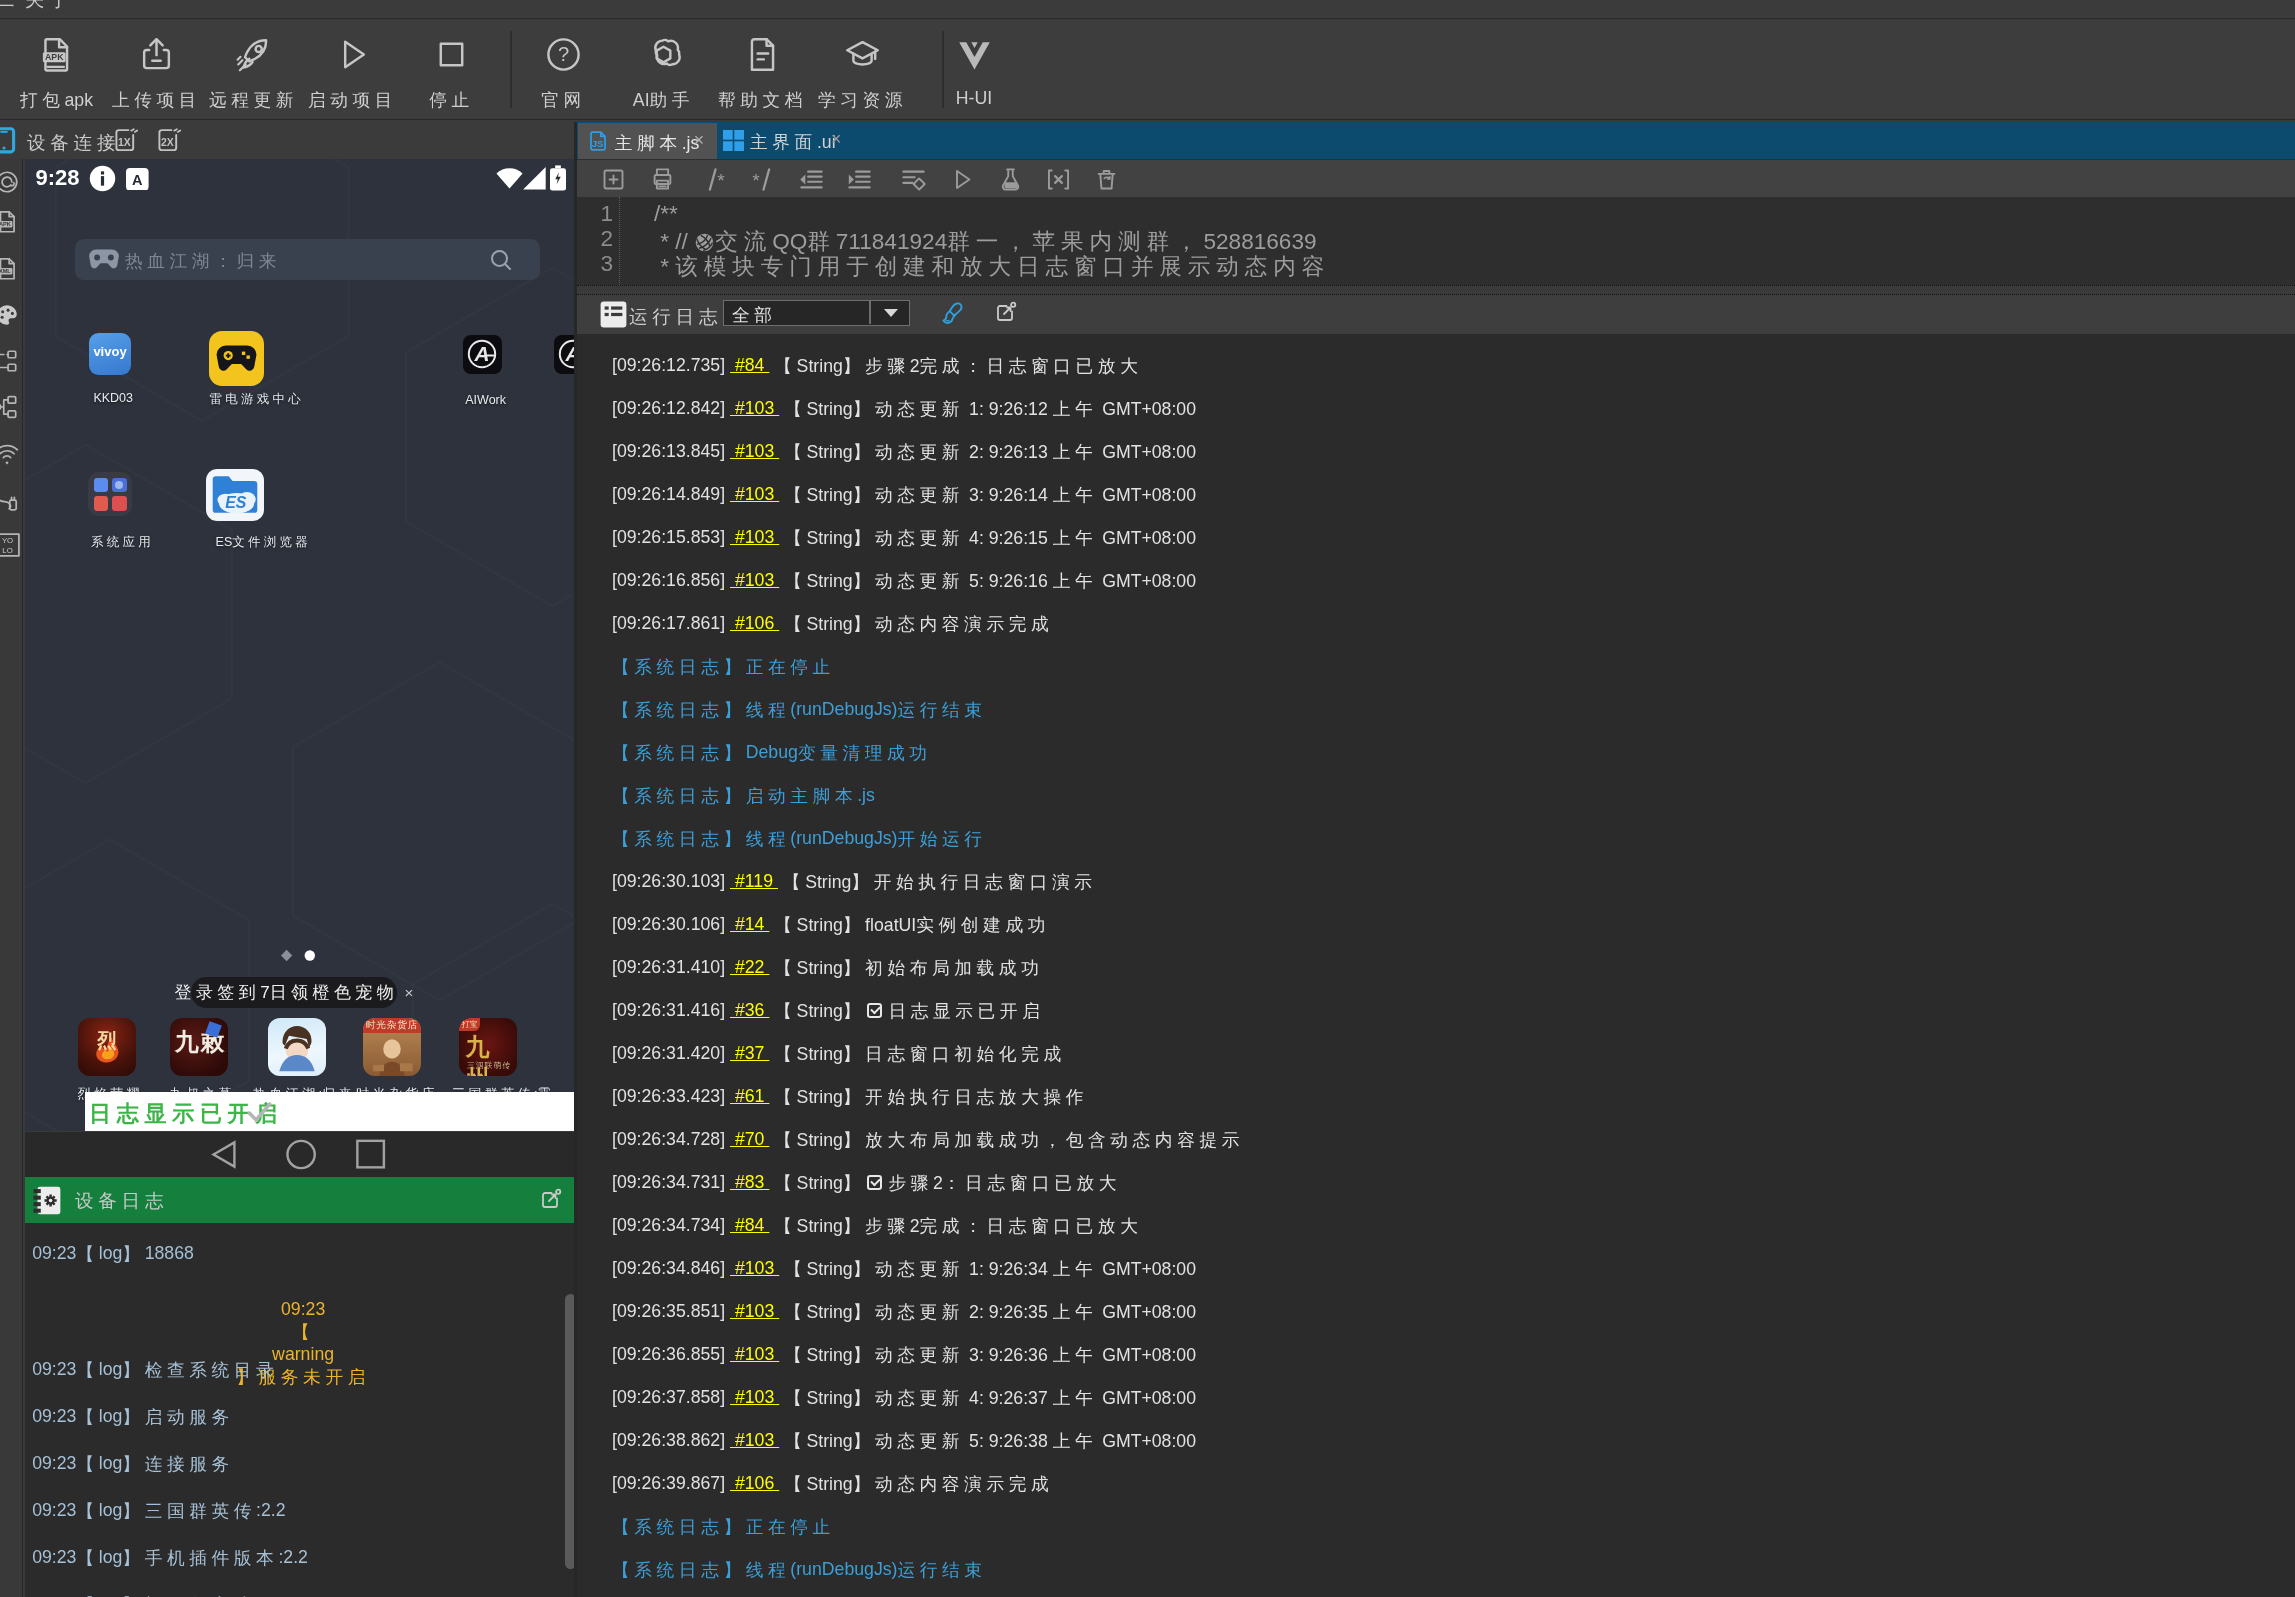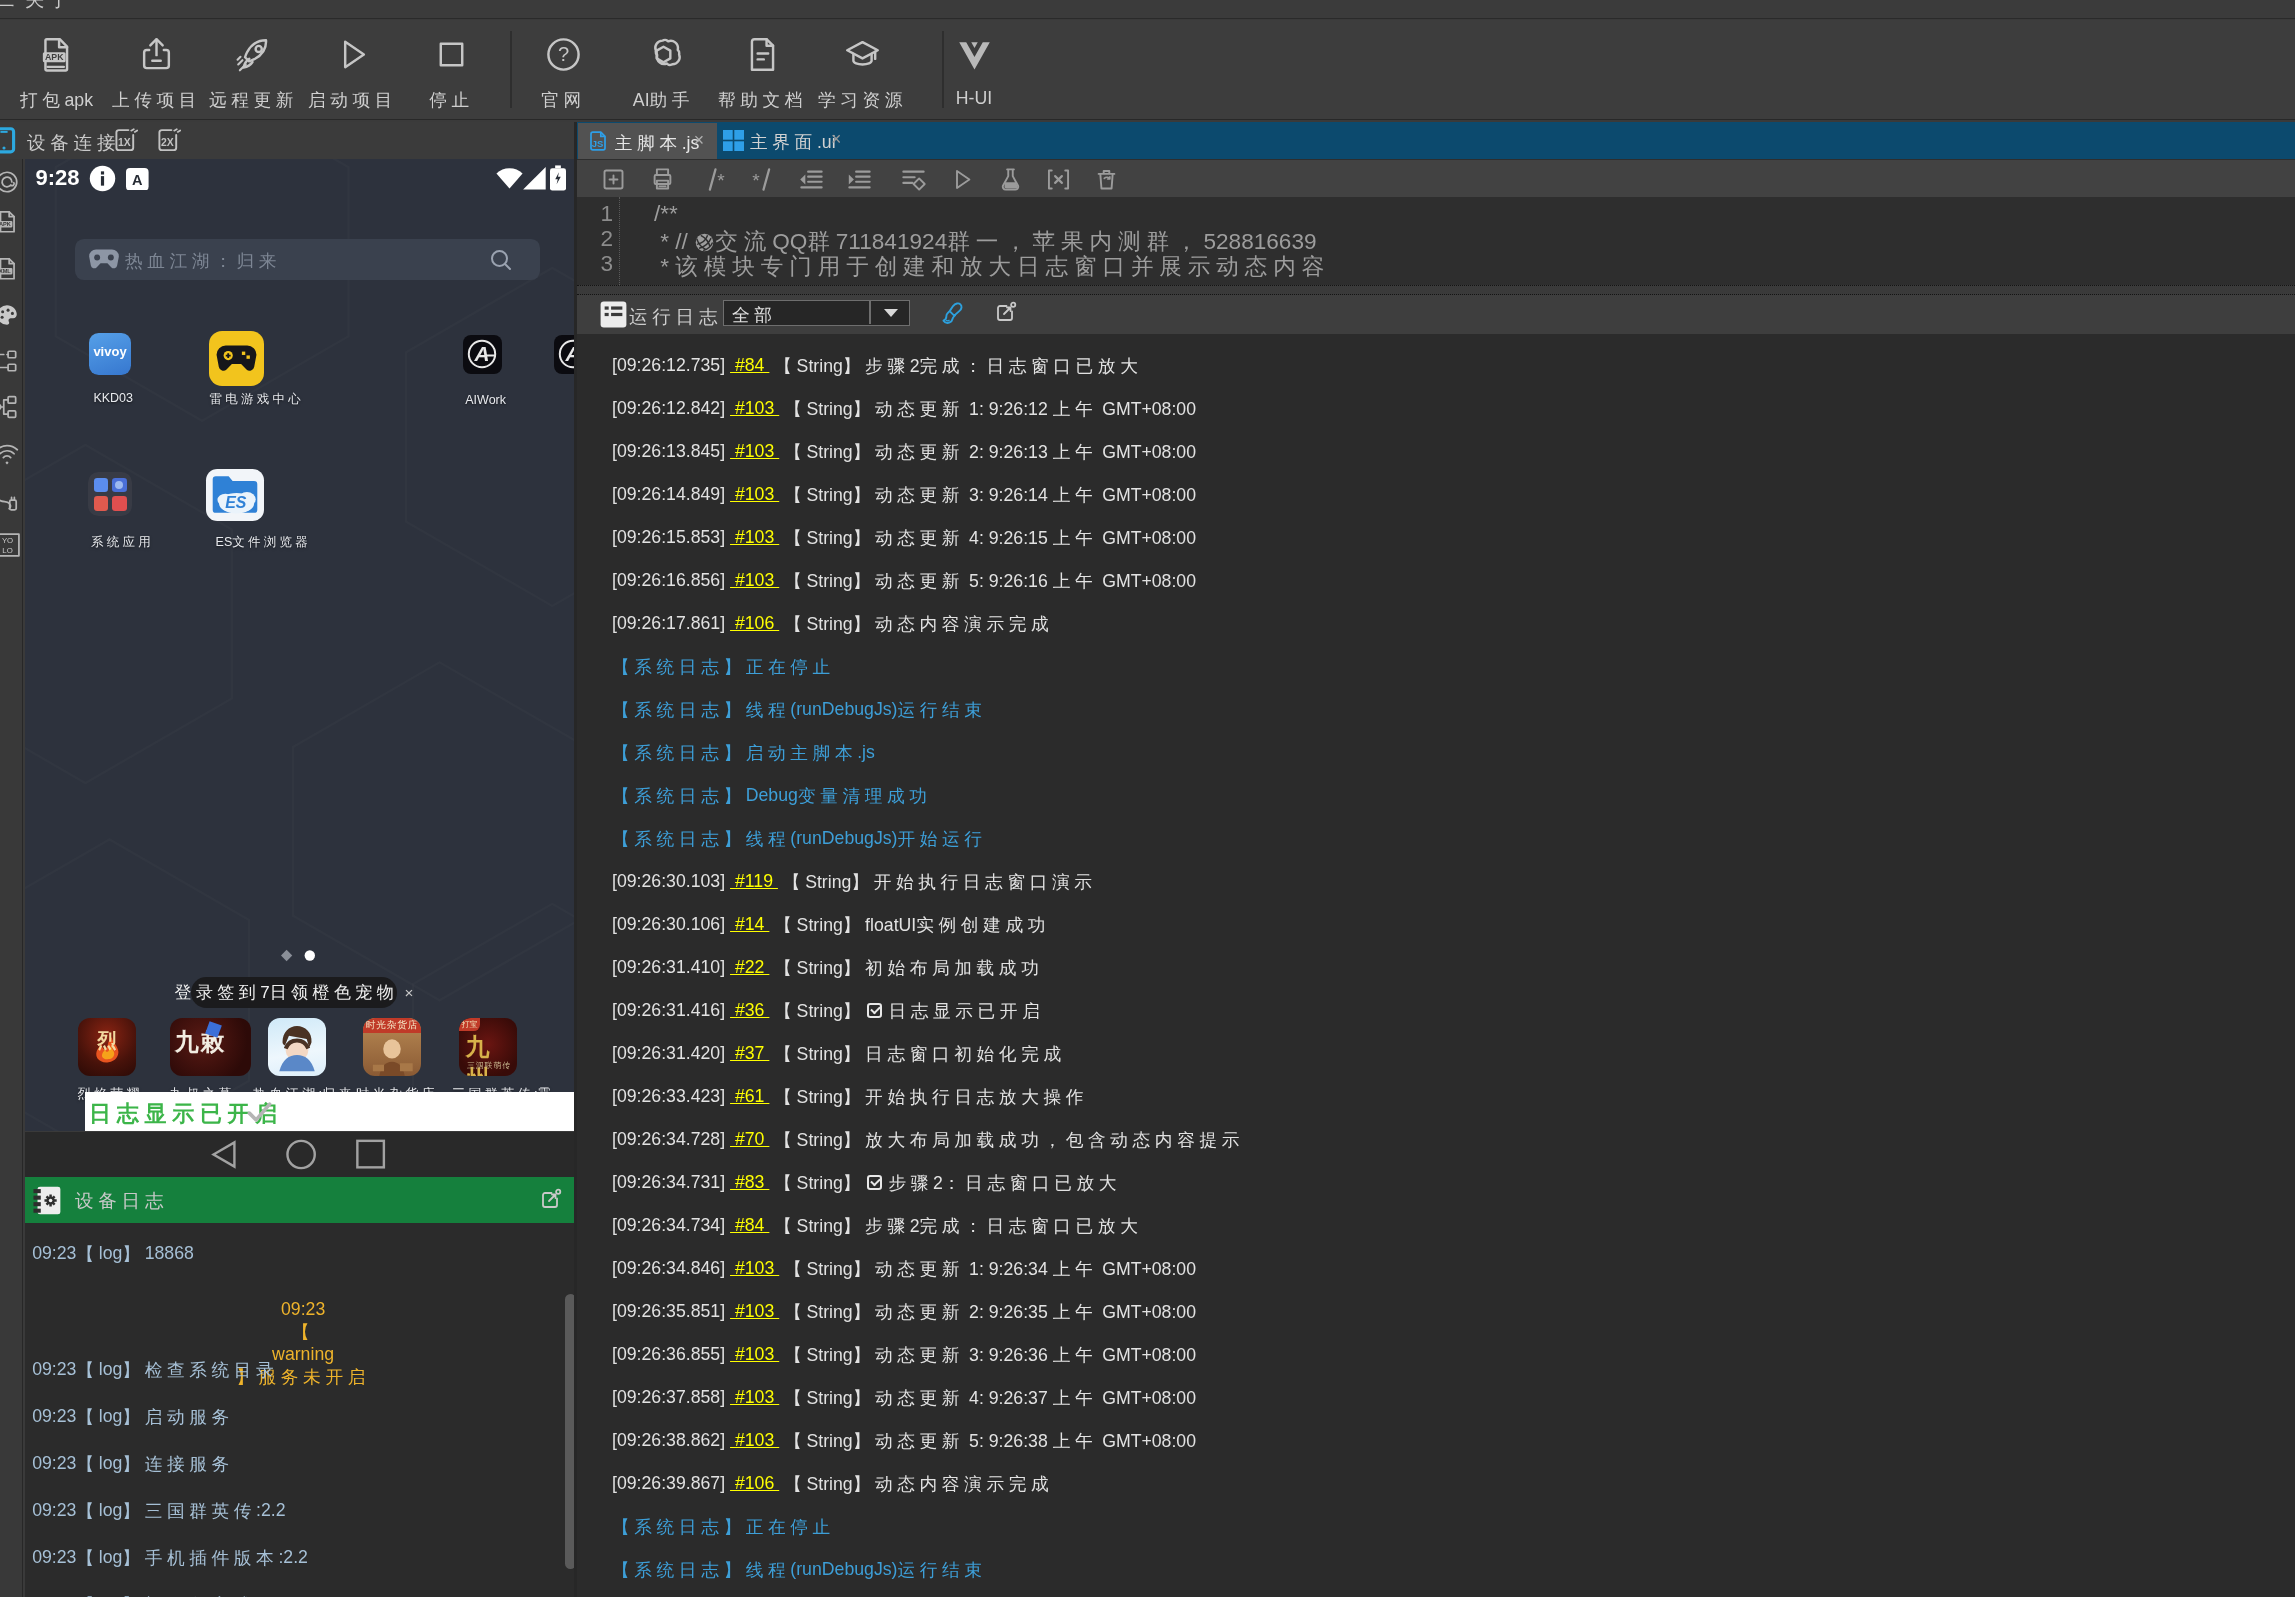--- a/index.html
+++ b/index.html
@@ -253,21 +253,21 @@
       <circle cx="36" cy="8" r="6.5" fill="#fff"></circle>
     </svg>
 <div style="position:absolute;left:166px;top:818px;width:206px;height:31px;border-radius:15.3px;background:#1b1b1d;color:#f0f0f0;font-size:17px;display:flex;align-items:center;justify-content:center;white-space:nowrap"><i>登录签到</i>7<i>日领橙色宠物</i><span style="color:#c9c9c9;margin-left:6.4px;font-size:15.3px">×</span></div>
 <div class="appico" style="left:53px;top:859px;width:58px;height:58px;border-radius:12px;background:radial-gradient(circle at 50% 30%,#8a2413,#47120a 60%,#2a0a06)">
       <svg width="58" height="58" viewBox="0 0 72 72" style="position:absolute;left:0;top:0">
         <path d="M24 50c-4-8 2-14 6-18-1 7 3 8 6 4 2-4 1-8 6-12 1 7 7 10 8 17 1 6-4 13-12 14-6 1-11-1-14-5z" fill="#e8541f"></path>
         <path d="M30 48c-1-4 2-7 4-9 0 3 2 4 4 2 1-2 1-4 3-6 1 4 4 6 4 9 0 4-3 7-7 7-4 1-7-1-8-3z" fill="#f6a21a"></path>
         <text x="36" y="36" font-size="24" font-weight="bold" text-anchor="middle" fill="#f3d9a0" font-family="Liberation Sans">烈</text>
       </svg>
     </div>
-<div class="appico" style="left:145px;top:859px;width:81px;height:58px;border-radius:12px;background:radial-gradient(circle at 40% 40%,#5a1a14,#2d0a08 75%)">
+<div class="appico" style="left:145px;top:859px;width:58px;height:58px;border-radius:12px;background:radial-gradient(circle at 40% 40%,#5a1a14,#2d0a08 75%)">
       <div style="position:absolute;left:4.8px;top:8px;color:#f2ede2;font-size:24px;font-weight:bold"><i style="letter-spacing:1.6px">九敕</i></div>
       <div style="position:absolute;left:37px;top:4.8px;width:13px;height:13px;background:#3b6fd8;transform:rotate(20deg)"></div>
     </div>
 <div class="appico" style="left:243px;top:859px;width:58px;height:58px;border-radius:12px;background:linear-gradient(170deg,#cfe9f8,#eef7fd 60%,#dceefa)">
       <svg width="58" height="58" viewBox="0 0 72 72" style="position:absolute;left:0;top:0">
         <path d="M18 30c0-12 8-20 18-20s19 8 18 20c-1 4-3 6-3 6l-3-10-22-4-5 12s-3-1-3-4z" fill="#4a3223"></path>
         <ellipse cx="36" cy="40" rx="14" ry="13" fill="#f3d8c4"></ellipse>
         <path d="M22 38c3-8 9-10 14-10 8 0 12 5 14 10" fill="none" stroke="#4a3223" stroke-width="5"></path>
         <path d="M14 66c4-14 12-20 22-20s18 6 22 20z" fill="#5a88c8"></path>
       </svg>
@@ -449,22 +449,22 @@
     <div style="padding-top:10px">
 <div class="rline"><span>[09:26:12.735]&nbsp;</span><span class="lnk"> #84 </span><span> <i>【</i>String<i>】</i></span><span><i>步骤</i>2<i>完成：日志窗口已放大</i></span></div>
 <div class="rline"><span>[09:26:12.842]&nbsp;</span><span class="lnk"> #103 </span><span> <i>【</i>String<i>】</i></span><span><i>动态更新</i> 1: 9:26:12 <i>上午</i> GMT+08:00</span></div>
 <div class="rline"><span>[09:26:13.845]&nbsp;</span><span class="lnk"> #103 </span><span> <i>【</i>String<i>】</i></span><span><i>动态更新</i> 2: 9:26:13 <i>上午</i> GMT+08:00</span></div>
 <div class="rline"><span>[09:26:14.849]&nbsp;</span><span class="lnk"> #103 </span><span> <i>【</i>String<i>】</i></span><span><i>动态更新</i> 3: 9:26:14 <i>上午</i> GMT+08:00</span></div>
 <div class="rline"><span>[09:26:15.853]&nbsp;</span><span class="lnk"> #103 </span><span> <i>【</i>String<i>】</i></span><span><i>动态更新</i> 4: 9:26:15 <i>上午</i> GMT+08:00</span></div>
 <div class="rline"><span>[09:26:16.856]&nbsp;</span><span class="lnk"> #103 </span><span> <i>【</i>String<i>】</i></span><span><i>动态更新</i> 5: 9:26:16 <i>上午</i> GMT+08:00</span></div>
 <div class="rline"><span>[09:26:17.861]&nbsp;</span><span class="lnk"> #106 </span><span> <i>【</i>String<i>】</i></span><span><i>动态内容演示完成</i></span></div>
 <div class="rline sys"><i>【系统日志】正在停止</i></div>
 <div class="rline sys"><i>【系统日志】线程</i>(runDebugJs)<i>运行结束</i></div>
+<div class="rline sys"><i>【系统日志】</i>Debug<i>变量清理成功</i></div>
 <div class="rline sys"><i>【系统日志】启动主脚本</i>.js</div>
-<div class="rline sys"><i>【系统日志】</i>Debug<i>变量清理成功</i></div>
 <div class="rline sys"><i>【系统日志】线程</i>(runDebugJs)<i>开始运行</i></div>
 <div class="rline"><span>[09:26:30.103]&nbsp;</span><span class="lnk"> #119 </span><span> <i>【</i>String<i>】</i></span><span><i>开始执行日志窗口演示</i></span></div>
 <div class="rline"><span>[09:26:30.106]&nbsp;</span><span class="lnk"> #14 </span><span> <i>【</i>String<i>】</i></span><span>floatUI<i>实例创建成功</i></span></div>
 <div class="rline"><span>[09:26:31.410]&nbsp;</span><span class="lnk"> #22 </span><span> <i>【</i>String<i>】</i></span><span><i>初始布局加载成功</i></span></div>
 <div class="rline"><span>[09:26:31.416]&nbsp;</span><span class="lnk"> #36 </span><span> <i>【</i>String<i>】</i></span><span class="cb"></span><span><i>日志显示已开启</i></span></div>
 <div class="rline"><span>[09:26:31.420]&nbsp;</span><span class="lnk"> #37 </span><span> <i>【</i>String<i>】</i></span><span><i>日志窗口初始化完成</i></span></div>
 <div class="rline"><span>[09:26:33.423]&nbsp;</span><span class="lnk"> #61 </span><span> <i>【</i>String<i>】</i></span><span><i>开始执行日志放大操作</i></span></div>
 <div class="rline"><span>[09:26:34.728]&nbsp;</span><span class="lnk"> #70 </span><span> <i>【</i>String<i>】</i></span><span><i>放大布局加载成功，包含动态内容提示</i></span></div>
 <div class="rline"><span>[09:26:34.731]&nbsp;</span><span class="lnk"> #83 </span><span> <i>【</i>String<i>】</i></span><span class="cb"></span><span><i>步骤</i>2<i>：日志窗口已放大</i></span></div>
 <div class="rline"><span>[09:26:34.734]&nbsp;</span><span class="lnk"> #84 </span><span> <i>【</i>String<i>】</i></span><span><i>步骤</i>2<i>完成：日志窗口已放大</i></span></div>

